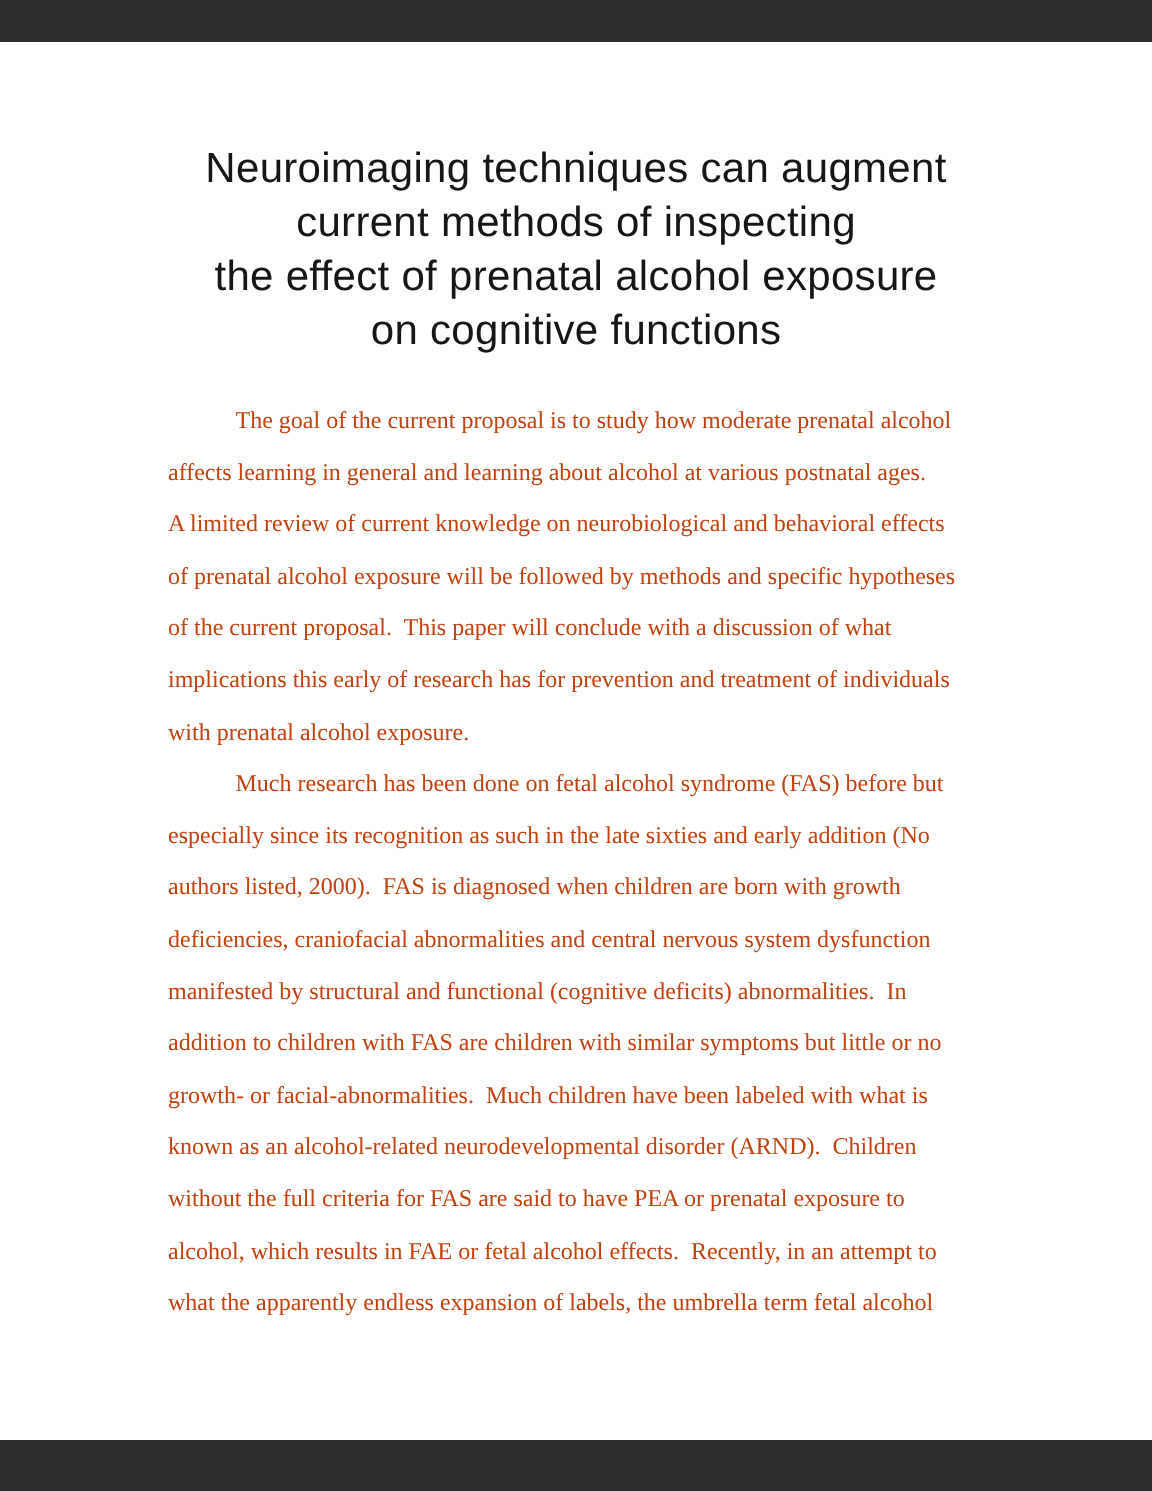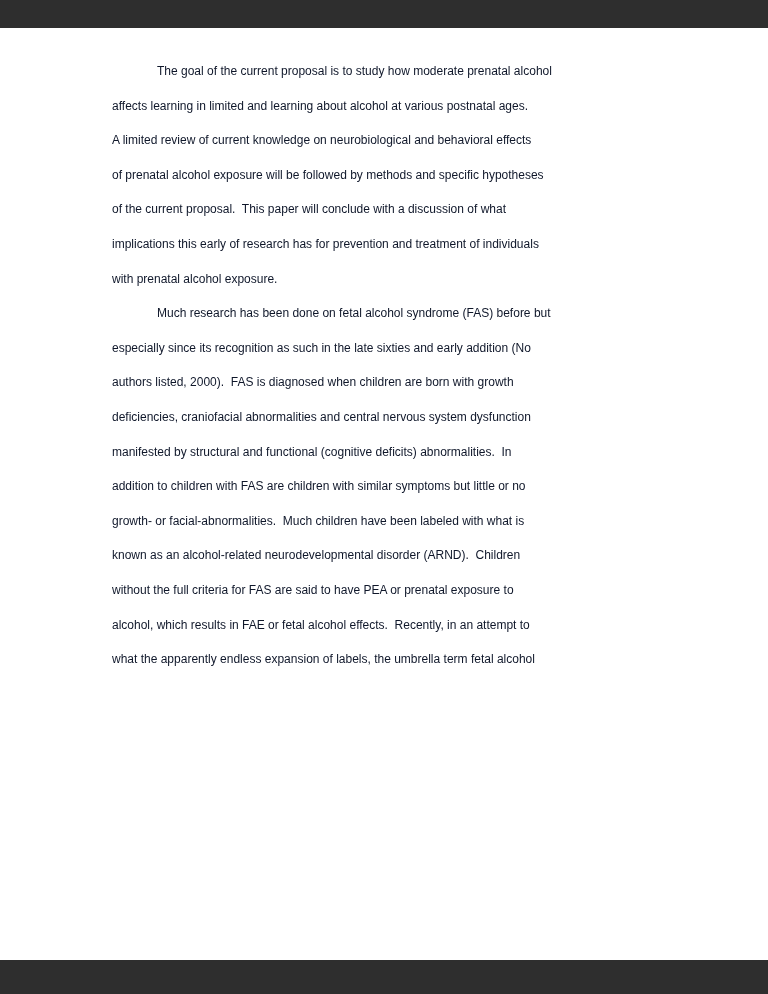--- a/index.html
+++ b/index.html
@@ -37,38 +37,45 @@
     text-align: center;
     font-size: 28px;
     line-height: 36px;
     font-weight: 400;
     color: #161616;
     letter-spacing: 0.2px;
   }
   .title-line { display: block; white-space: pre; }
   .doc-body {
     margin: 26px 110px 0 112px;
-    font-size: 12px;
+    font-size: 16px;
     line-height: 34.6px;
-    color: #0f172a;
+    color: #c2410c;
+    font-family: Liberation Serif, serif;
   }
   .body-line { white-space: pre; }
   .indent { padding-left: 45px; }
 </style>
 </head>
 <body>
 
 <div class="viewer">
   <div class="top-bar"></div>
 
   <div class="page">
+    <h1 class="doc-title">
+      <span class="title-line">Neuroimaging techniques can augment</span>
+      <span class="title-line">current methods of inspecting</span>
+      <span class="title-line">the effect of prenatal alcohol exposure</span>
+      <span class="title-line">on cognitive functions</span>
+    </h1>
 
     <div class="doc-body">
       <div class="body-line indent">The goal of the current proposal is to study how moderate prenatal alcohol</div>
-      <div class="body-line">affects learning in limited and learning about alcohol at various postnatal ages.</div>
+      <div class="body-line">affects learning in general and learning about alcohol at various postnatal ages.</div>
       <div class="body-line">A limited review of current knowledge on neurobiological and behavioral effects</div>
       <div class="body-line">of prenatal alcohol exposure will be followed by methods and specific hypotheses</div>
       <div class="body-line">of the current proposal.  This paper will conclude with a discussion of what</div>
       <div class="body-line">implications this early of research has for prevention and treatment of individuals</div>
       <div class="body-line">with prenatal alcohol exposure.</div>
       <div class="body-line indent">Much research has been done on fetal alcohol syndrome (FAS) before but</div>
       <div class="body-line">especially since its recognition as such in the late sixties and early addition (No</div>
       <div class="body-line">authors listed, 2000).  FAS is diagnosed when children are born with growth</div>
       <div class="body-line">deficiencies, craniofacial abnormalities and central nervous system dysfunction</div>
       <div class="body-line">manifested by structural and functional (cognitive deficits) abnormalities.  In</div>

